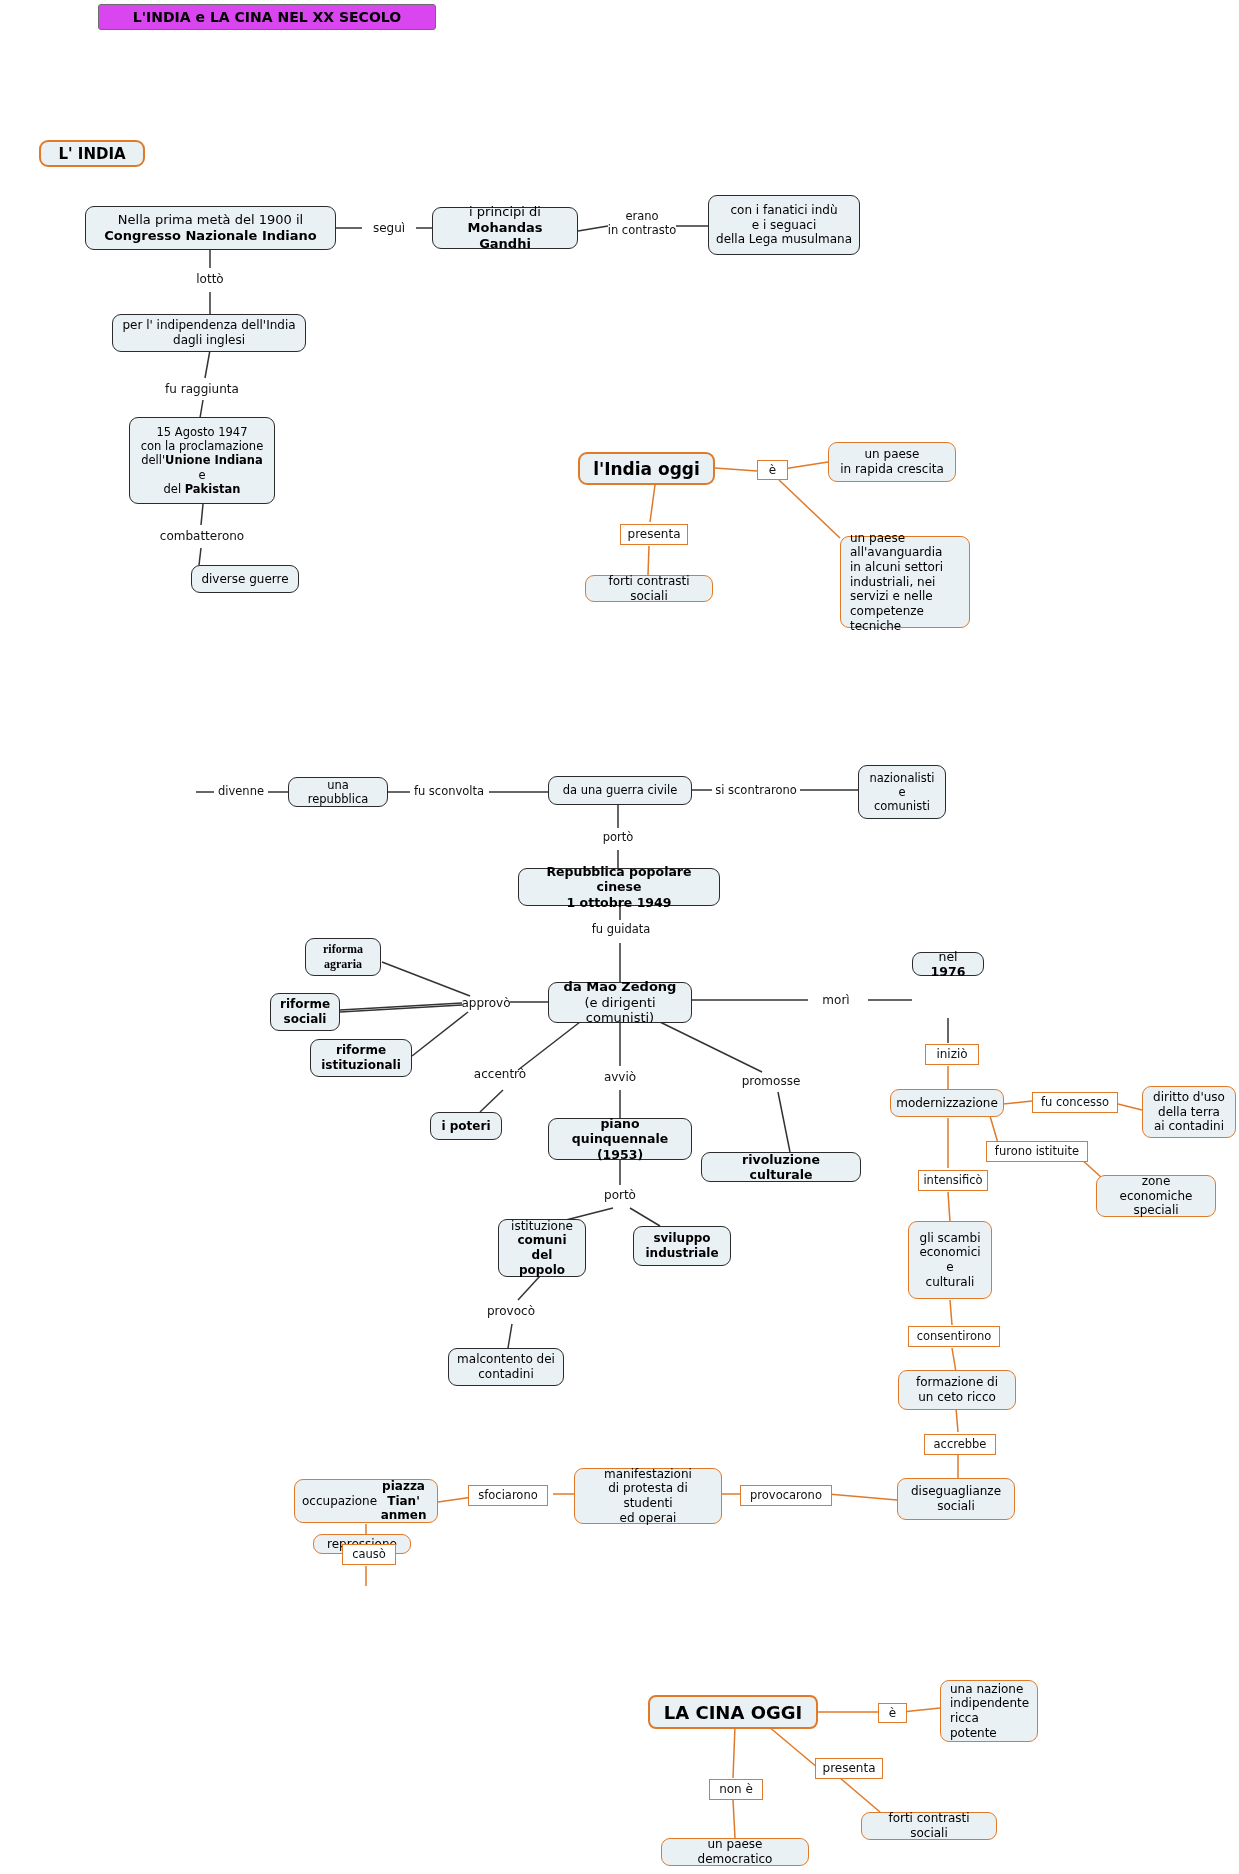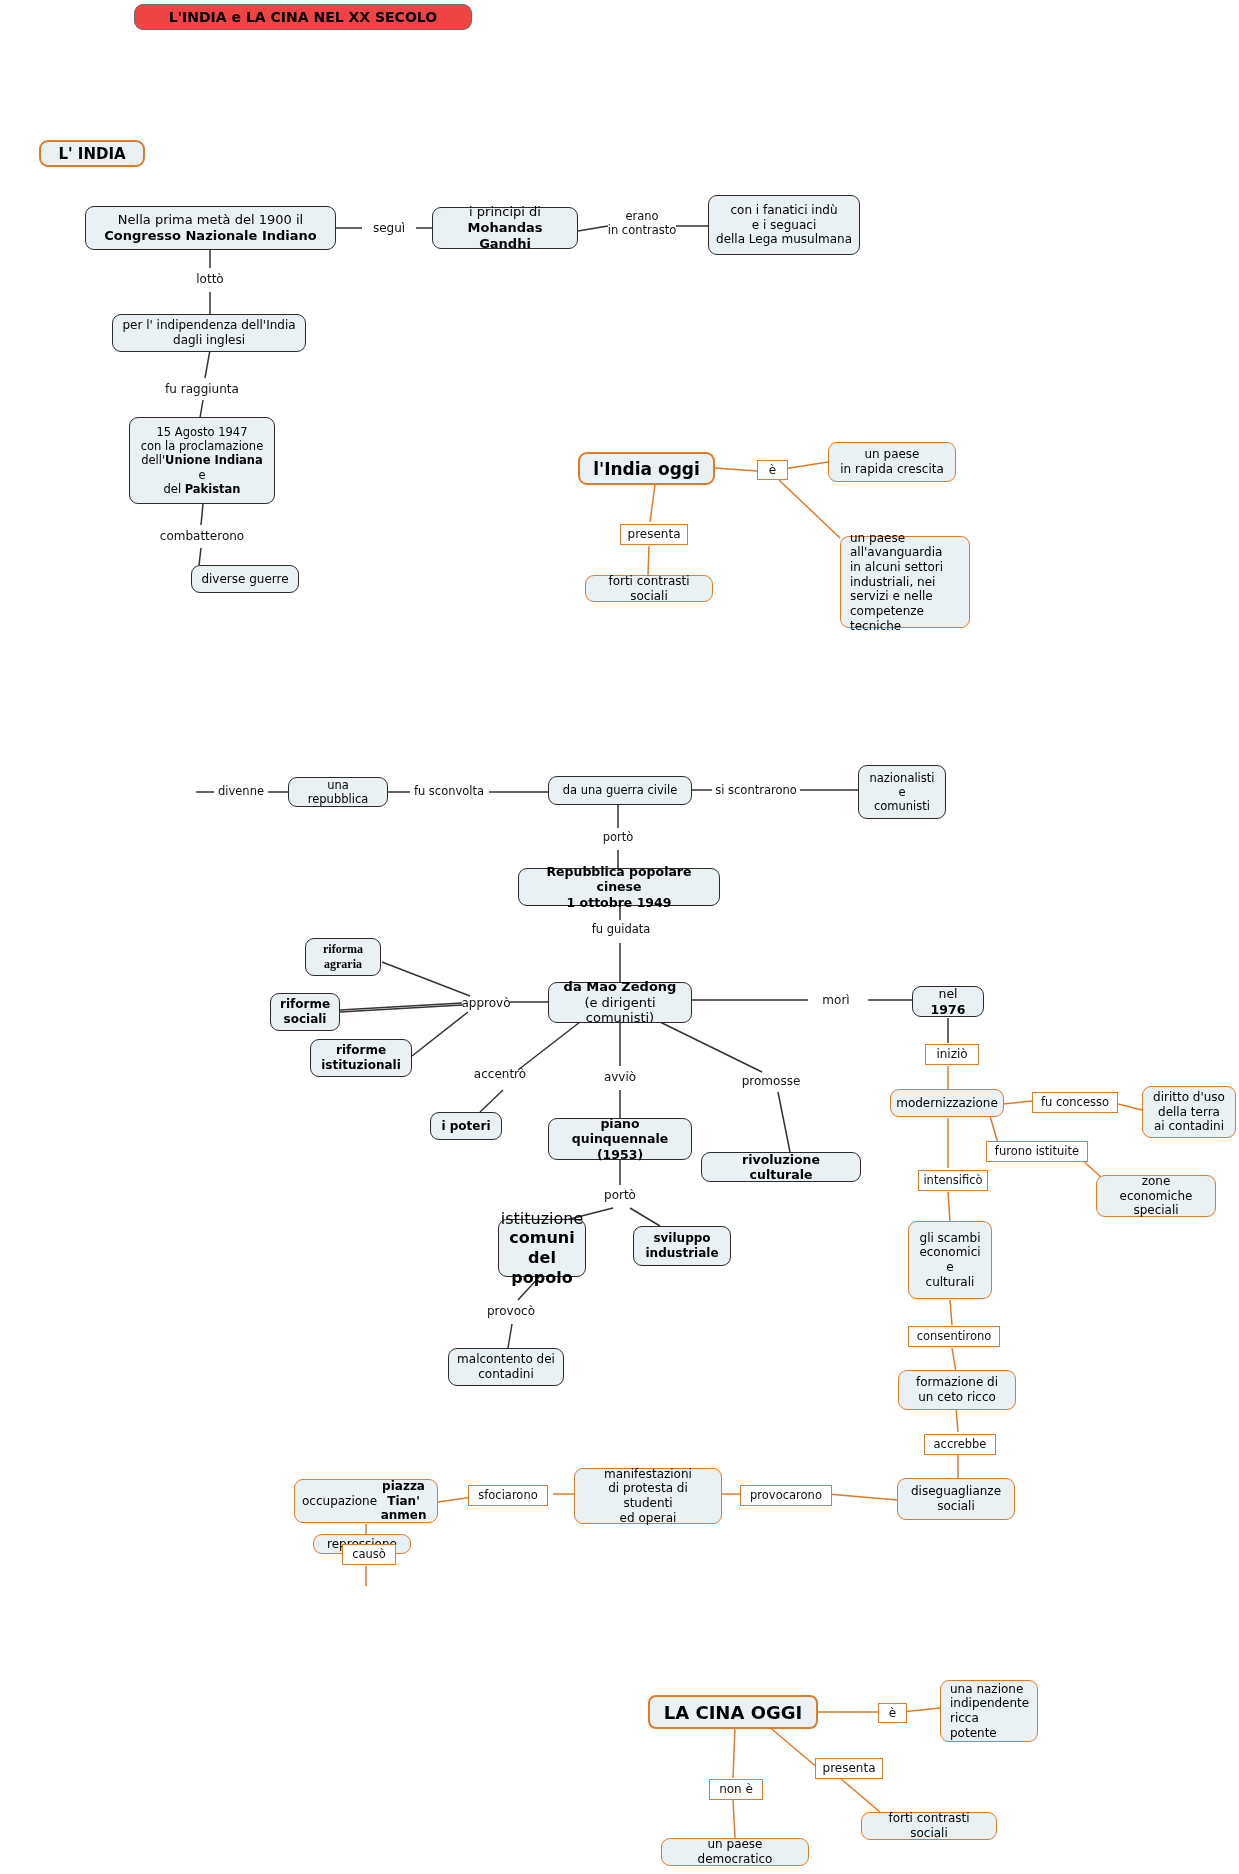--- a/index.html
+++ b/index.html
@@ -15,23 +15,23 @@
   }
   .node.orange{border-color:#e07a29;}
   .node.b{font-weight:bold;}
   .lbl{
     position:absolute;background:transparent;color:#111;
     display:flex;align-items:center;justify-content:center;text-align:center;
     white-space:pre-line;line-height:1.2;z-index:4;
   }
   .lbl.boxed{border:1.3px solid #e07a29;background:#ffffff;padding:0 2px;}
   .title{
-    position:absolute;box-sizing:border-box;background:#ef4444;
-    border:1.6px solid #6b6b6b;border-radius:9px;font-weight:bold;
-    display:flex;align-items:center;justify-content:center;z-index:3;margin-left:36px;
+    position:absolute;box-sizing:border-box;background:#d946ef;
+    border:1.6px solid #6b6b6b;border-radius:3px;font-weight:bold;
+    display:flex;align-items:center;justify-content:center;z-index:3;
   }
   .hdr{
     position:absolute;box-sizing:border-box;background:#eaf1f4;
     border:2px solid #e07a29;border-radius:9px;font-weight:bold;
     display:flex;align-items:center;justify-content:center;z-index:3;
   }
 </style>
 </head>
 <body>
 
@@ -264,21 +264,21 @@
 
   <div class="node b" style="left:548px;top:1118px;width:144px;height:42px;font-size:12.5px;">piano quinquennale
 (1953)</div>
 
   <div class="lbl" style="left:738px;top:1072px;width:66px;height:18px;font-size:12px;">promosse</div>
 
   <div class="node b" style="left:701px;top:1152px;width:160px;height:30px;font-size:12.5px;">rivoluzione culturale</div>
 
   <div class="lbl" style="left:808px;top:991px;width:56px;height:18px;font-size:12px;">morì</div>
 
-  <div class="node" style="left:912px;top:986px;width:72px;height:31px;font-size:12.5px;justify-content:flex-end;">
+  <div class="node" style="left:912px;top:952px;width:72px;height:24px;font-size:12.5px;justify-content:flex-end;">
     <span><span>nel </span><b>1976</b></span>
   </div>
 
   <div class="lbl boxed" style="left:925px;top:1044px;width:48px;height:19px;font-size:12px;">iniziò</div>
 
   <div class="node orange" style="left:890px;top:1089px;width:114px;height:28px;font-size:12px;">modernizzazione</div>
 
   <div class="lbl boxed" style="left:1032px;top:1092px;width:80px;height:19px;font-size:11.5px;">fu concesso</div>
 
   <div class="node orange" style="left:1142px;top:1086px;width:94px;height:52px;font-size:12px;">diritto d'uso
@@ -319,21 +319,21 @@
     <span>occupazione</span>
     <span style="font-weight:bold;">piazza Tian' anmen</span>
   </div>
 
   <div class="lbl boxed" style="left:342px;top:1544px;width:48px;height:19px;font-size:11.5px;">causò</div>
 
   <div class="node orange" style="left:313px;top:1534px;width:98px;height:20px;font-size:12px;">repressione</div>
 
   <div class="lbl" style="left:596px;top:1186px;width:48px;height:18px;font-size:12px;">portò</div>
 
-  <div class="node" style="left:498px;top:1219px;width:88px;height:58px;font-size:16px;flex-direction:column;">
+  <div class="node" style="left:498px;top:1219px;width:88px;height:58px;font-size:12px;flex-direction:column;">
     <span>istituzione</span>
     <span style="font-weight:bold;white-space:pre-line;">comuni del
 popolo</span>
   </div>
 
   <div class="node b" style="left:633px;top:1226px;width:98px;height:40px;font-size:12px;">sviluppo
 industriale</div>
 
   <div class="lbl" style="left:478px;top:1302px;width:66px;height:18px;font-size:12px;">provocò</div>
 

